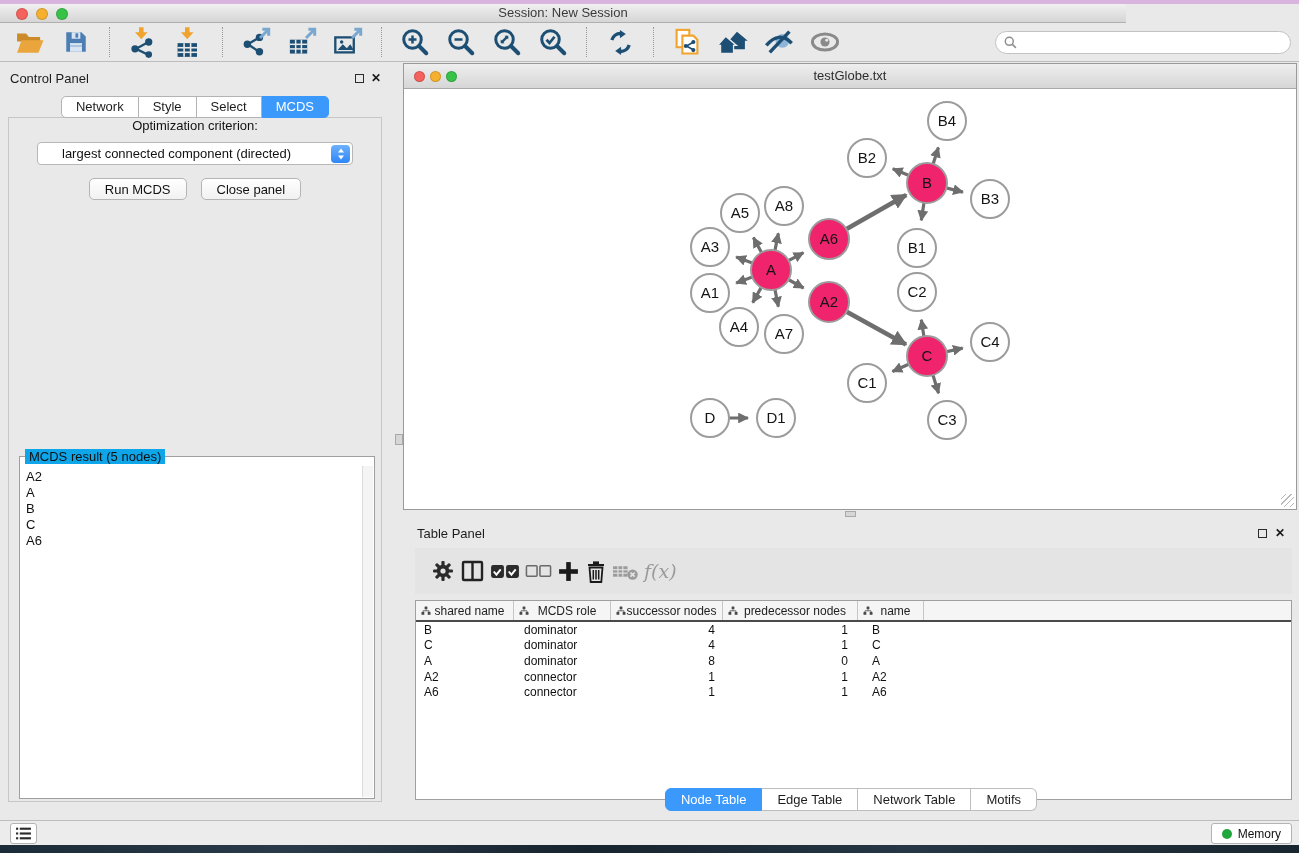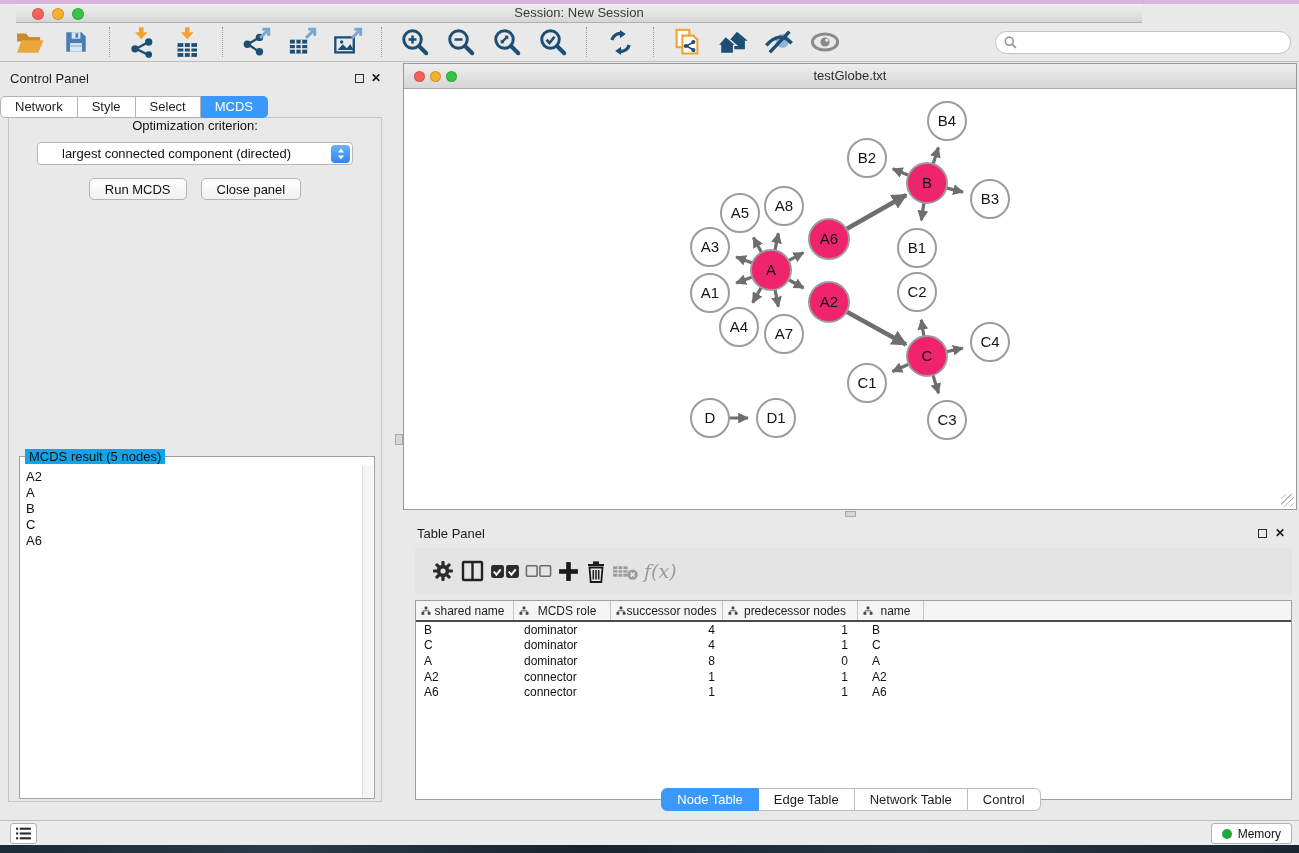--- a/index.html
+++ b/index.html
@@ -2,41 +2,41 @@
 <html><head>
 <meta charset="utf-8">
 <style>
   *{box-sizing:border-box;margin:0;padding:0}
   html,body{width:1299px;height:853px}
   body{position:relative;font-family:"Liberation Sans",sans-serif;background:#e9e9e9;overflow:hidden;color:#222}
   svg{display:block}
 
   
   #top-strip{position:absolute;left:0;top:0;width:1299px;height:4px;background:#d9b4de}
-  #titlebar{position:absolute;left:16px;top:4px;width:1126px;height:19px;background:linear-gradient(#f0f0f0,#d5d5d5);border-bottom:1px solid #b0b0b0}
+  #titlebar{position:absolute;left:0;top:4px;width:1126px;height:19px;background:linear-gradient(#f0f0f0,#d5d5d5);border-bottom:1px solid #b0b0b0}
   .lights{position:absolute;display:flex;gap:8px}
   #titlebar .lights{left:16px;top:4px}
   .light{width:12px;height:12px;border-radius:50%;border:1px solid rgba(0,0,0,.15)}
   .light.red{background:#f5615c}.light.yellow{background:#f5b02e}.light.green{background:#37c248}
   #titlebar .title{text-align:center;line-height:18px;font-size:13px;color:#3a3a3a}
 
   
   #toolbar{position:absolute;left:0;top:23px;width:1299px;height:39px;background:#e9e9e9;border-bottom:1px solid #bdbdbd;display:flex;align-items:center;padding-left:12px;gap:10px}
   .tbtn{width:36px;height:34px;display:flex;align-items:center;justify-content:center;flex:0 0 auto}
   .tsep{height:30px;border-left:1px dotted #9a9a9a;margin:0 5px;flex:0 0 auto}
   #search-box{position:absolute;right:8px;top:8px;width:296px;height:23px;background:#fff;border:1px solid #c2c2c2;border-radius:12px;display:flex;align-items:center;padding:0 8px;gap:5px}
   #search-box input{border:none;outline:none;flex:1;font-size:12px;font-family:"Liberation Sans",sans-serif;background:transparent}
 
   
   #control-panel{position:absolute;left:0;top:63px;width:390px;height:757px}
   #cp-title{position:absolute;left:10px;top:8px;font-size:13px;color:#1d1d1d}
   .panel-float{position:absolute;width:9px;height:9px;border:1.5px solid #2c2c2c;background:transparent}
   .panel-close{position:absolute;font-size:12px;font-weight:bold;color:#1a1a1a;line-height:12px}
   #cp-float{right:26px;top:11px}#cp-close{right:9px;top:9px}
-  #cp-tabs{position:absolute;left:0;right:0;top:33px;display:flex;justify-content:flex-start;z-index:2}
+  #cp-tabs{position:absolute;left:0;right:0;top:33px;display:flex;justify-content:center;z-index:2}
   .cp-tab{height:22px;line-height:20px;padding:0 14px;font-size:13px;background:#fff;border:1px solid #b3b3b3;border-left:none;color:#1d1d1d}
   .cp-tab:first-child{border-left:1px solid #b3b3b3;border-radius:5px 0 0 5px}
   .cp-tab:last-child{border-radius:0 5px 5px 0}
   .cp-tab.active{background:#3b99fc;border-color:#3b99fc;color:#fff}
   #cp-content{position:absolute;left:8px;right:8px;top:54px;bottom:18px;border:1px solid #c6c6c6;background:#e9e9e9}
   #opt-label{text-align:center;font-size:13px;color:#111}
   #opt-dropdown{width:316px;height:23px;margin:9px auto 0;background:#fff;border:1px solid #b7b7b7;border-radius:4px;display:flex;align-items:center;position:relative}
   #opt-dropdown .dd-text{flex:1;font-size:13px;padding-left:24px;color:#111;white-space:nowrap}
   #opt-dropdown .dd-stepper{position:absolute;right:2px;top:1.5px;width:19px;height:18px;border-radius:4px;background:linear-gradient(#6cb1fd,#2f86f6);display:flex;flex-direction:column;align-items:center;justify-content:center;gap:1px}
   #cp-buttons{margin-top:13px;display:flex;justify-content:center;gap:14px}
@@ -598,21 +598,21 @@
           <div class="td" style="width: 112px; padding-right: 8px; text-align: right;">1</div>
           <div class="td" style="width: 135px; padding-right: 10px; text-align: right;">1</div>
           <div class="td" style="width: 66px; padding-left: 14px; text-align: left;">A6</div>
         </div>
       </div>
   </div>
   <div id="tp-tabs">
       <div class="tp-tab active">Node Table</div>
       <div class="tp-tab">Edge Table</div>
       <div class="tp-tab">Network Table</div>
-      <div class="tp-tab">Control</div>
+      <div class="tp-tab">Motifs</div>
     </div>
 </div>
 
 <div id="status-bar">
   <div id="list-btn">
     <svg viewBox="0 0 16 14" width="17" height="15">
       <g fill="#2b2b2b">
           <rect x="1" y="1.5" width="2" height="2"></rect>
           <rect x="1" y="6" width="2" height="2"></rect>
           <rect x="1" y="10.5" width="2" height="2"></rect>

